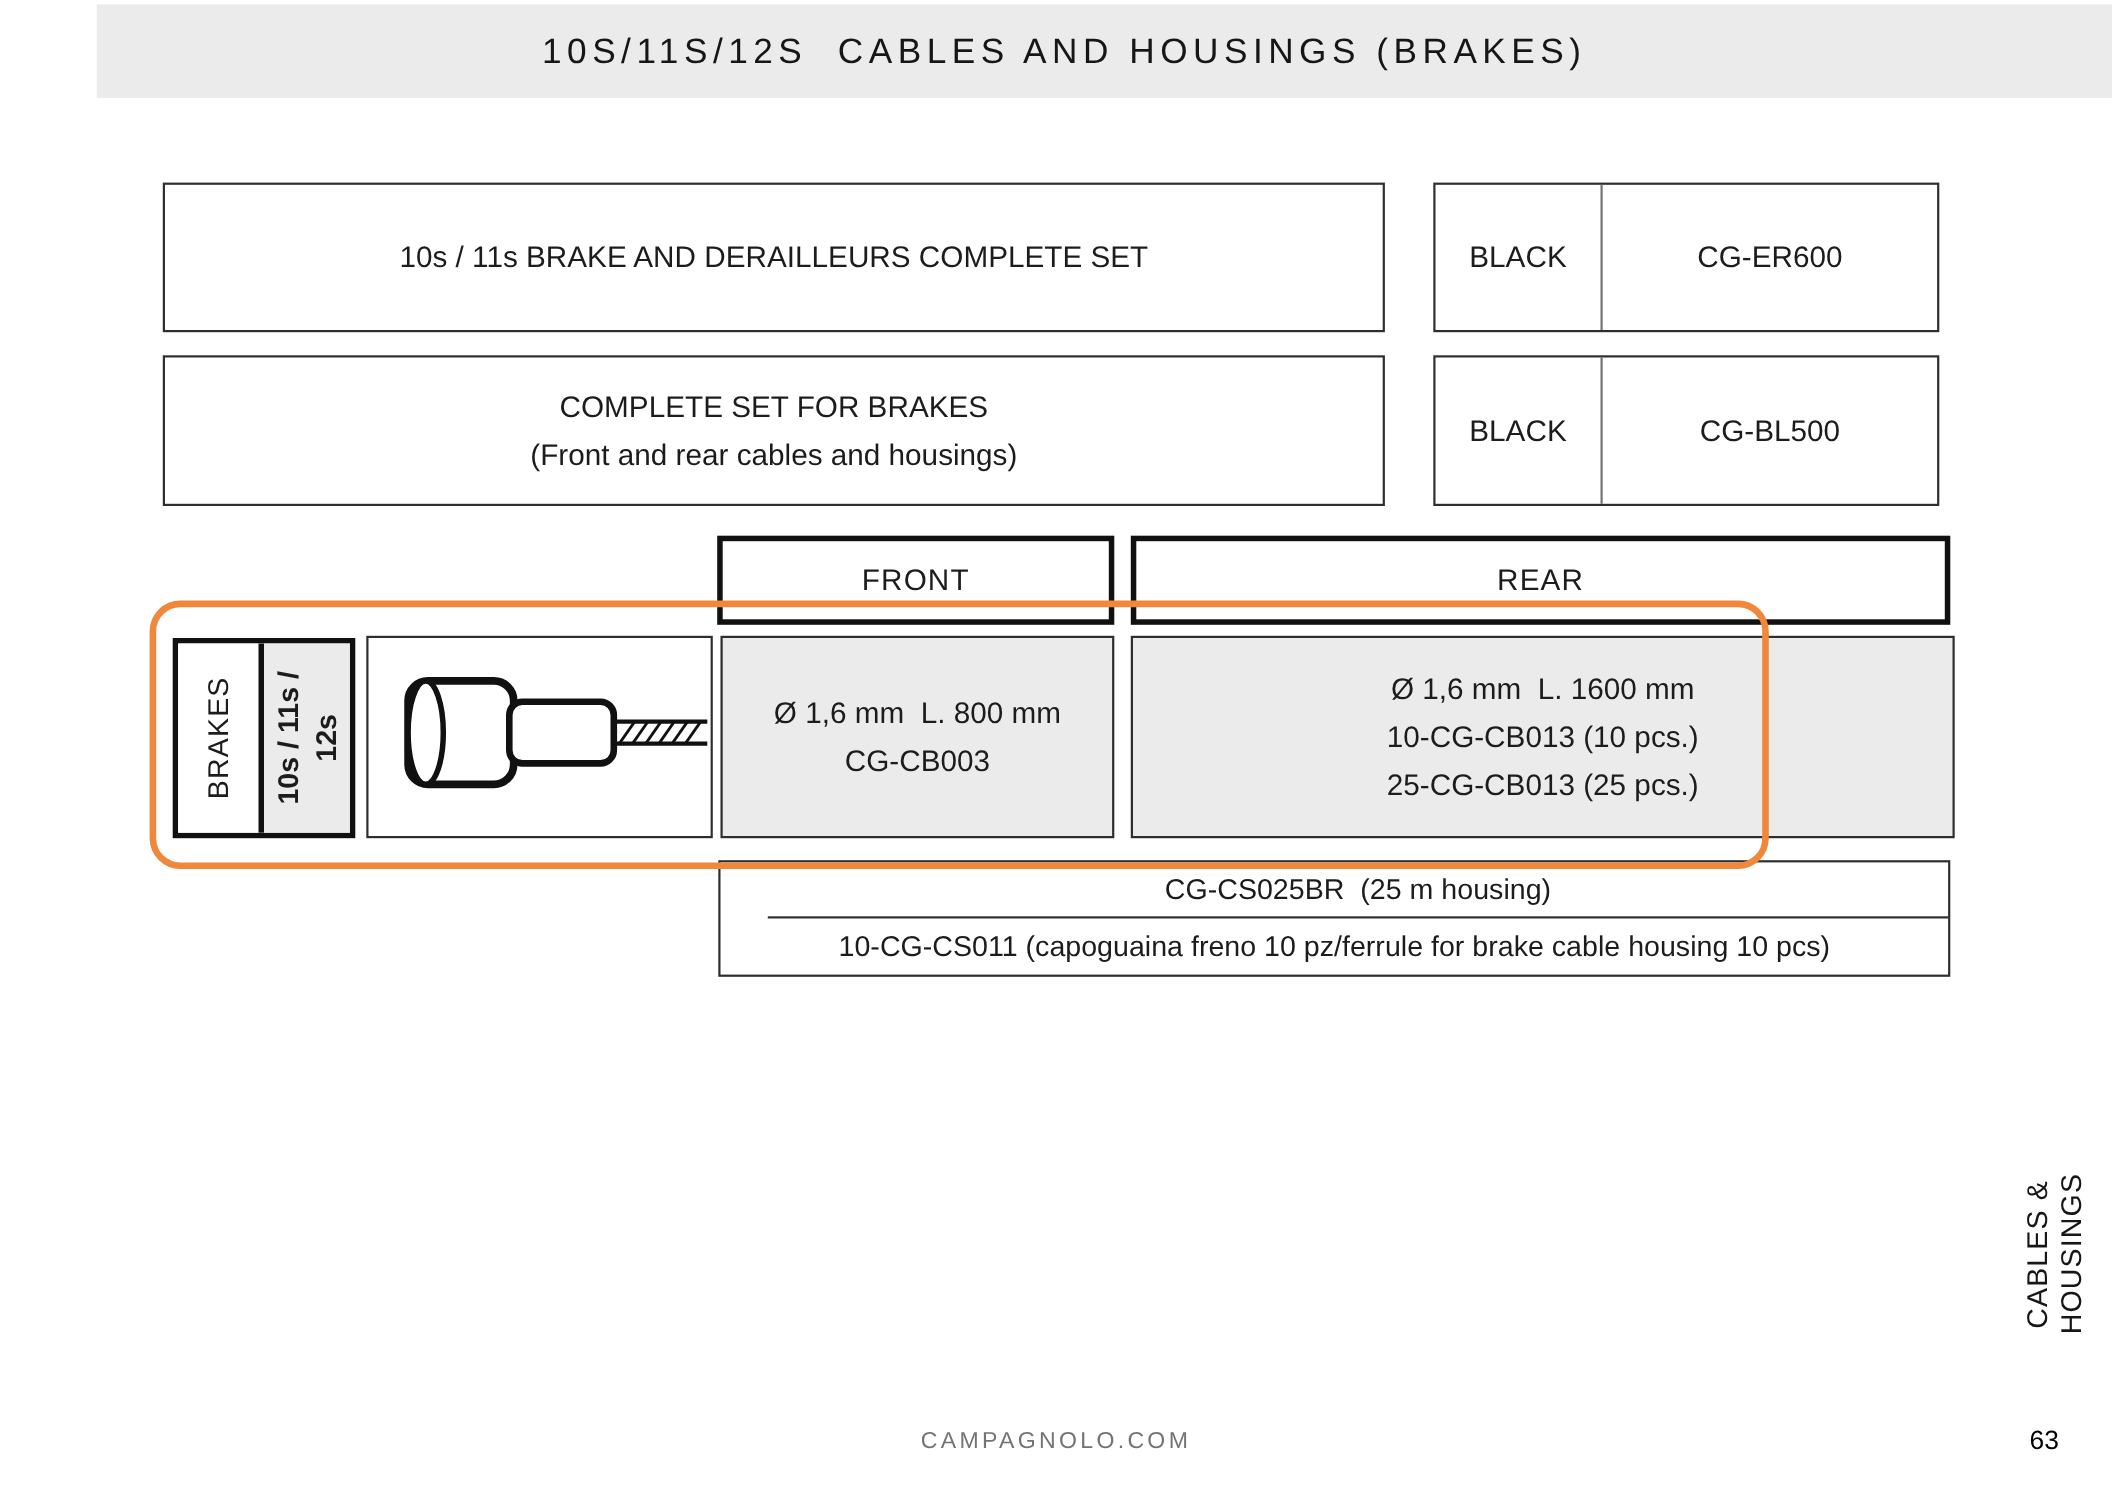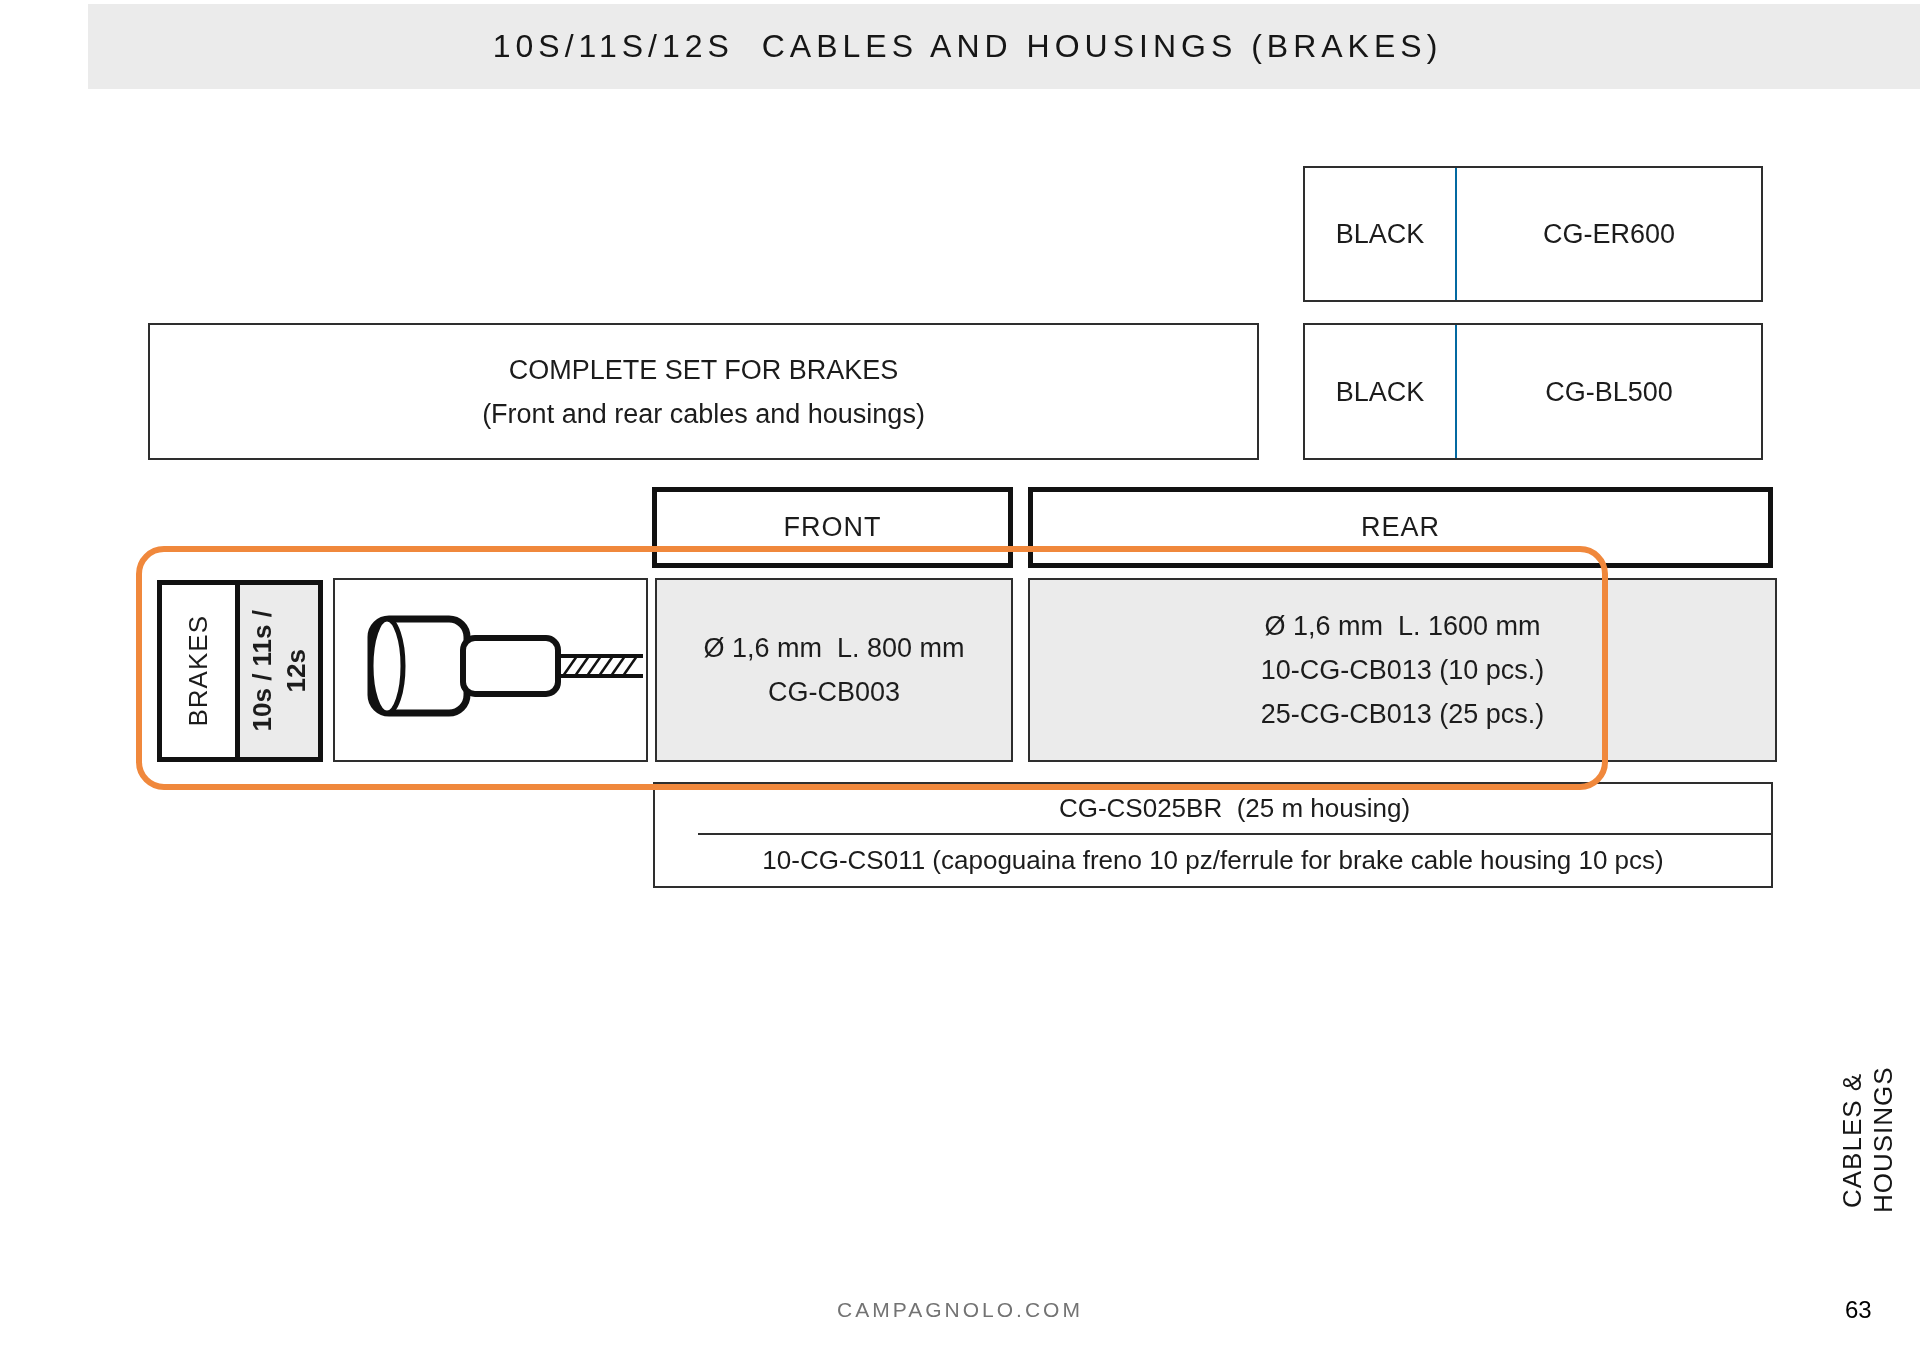--- a/index.html
+++ b/index.html
@@ -36,21 +36,21 @@
   .box-thin { border: 2px solid #2e2e2e; background: #ffffff; }
   .box-thick { border: 5px solid #111111; background: #ffffff; }
   .center-flex { display: flex; align-items: center; justify-content: center; text-align: center; }
   .cell-text { font-size: 27px; line-height: 44px; white-space: pre-wrap; color: #1c1c1c; }
 
   
   .set-desc-1 { left: 148px; top: 166px; width: 1111px; height: 136px; }
   .set-right-1 { left: 1303px; top: 166px; width: 460px; height: 136px; display: flex; }
   .set-desc-2 { left: 148px; top: 323px; width: 1111px; height: 137px; }
   .set-right-2 { left: 1303px; top: 323px; width: 460px; height: 137px; display: flex; }
-  .color-cell { width: 152px; height: 100%; border-right: 2px solid #0369a1; display: flex; align-items: center; justify-content: center; }
+  .color-cell { width: 152px; height: 100%; border-right: 2px solid #737373; display: flex; align-items: center; justify-content: center; }
   .code-cell { flex: 1; display: flex; align-items: center; justify-content: center; }
 
   
   .front-header { left: 652px; top: 487px; width: 361px; height: 81px; }
   .rear-header  { left: 1028px; top: 487px; width: 745px; height: 81px; }
   .header-text { font-size: 27px; letter-spacing: 1px; }
 
   
   .label-box { left: 157px; top: 580px; width: 166px; height: 182px; display: flex; }
   .label-category { width: 78px; height: 100%; background: #ffffff; border-right: 5px solid #111111; display: flex; align-items: center; justify-content: center; }
@@ -97,20 +97,23 @@
 </style>
 </head>
 <body>
 
 <div class="page">
 
   <div class="abs title-band">
     <div class="title">10S/11S/12S  CABLES AND HOUSINGS (BRAKES)</div>
   </div>
 
+  <div class="abs box-thin center-flex set-desc-1">
+    <div class="cell-text">10s / 11s BRAKE AND DERAILLEURS COMPLETE SET</div>
+  </div>
   <div class="abs box-thin set-right-1">
     <div class="color-cell">
       <span class="cell-text">BLACK</span>
     </div>
     <div class="code-cell">
       <span class="cell-text">CG-ER600</span>
     </div>
   </div>
 
   <div class="abs box-thin center-flex set-desc-2">

